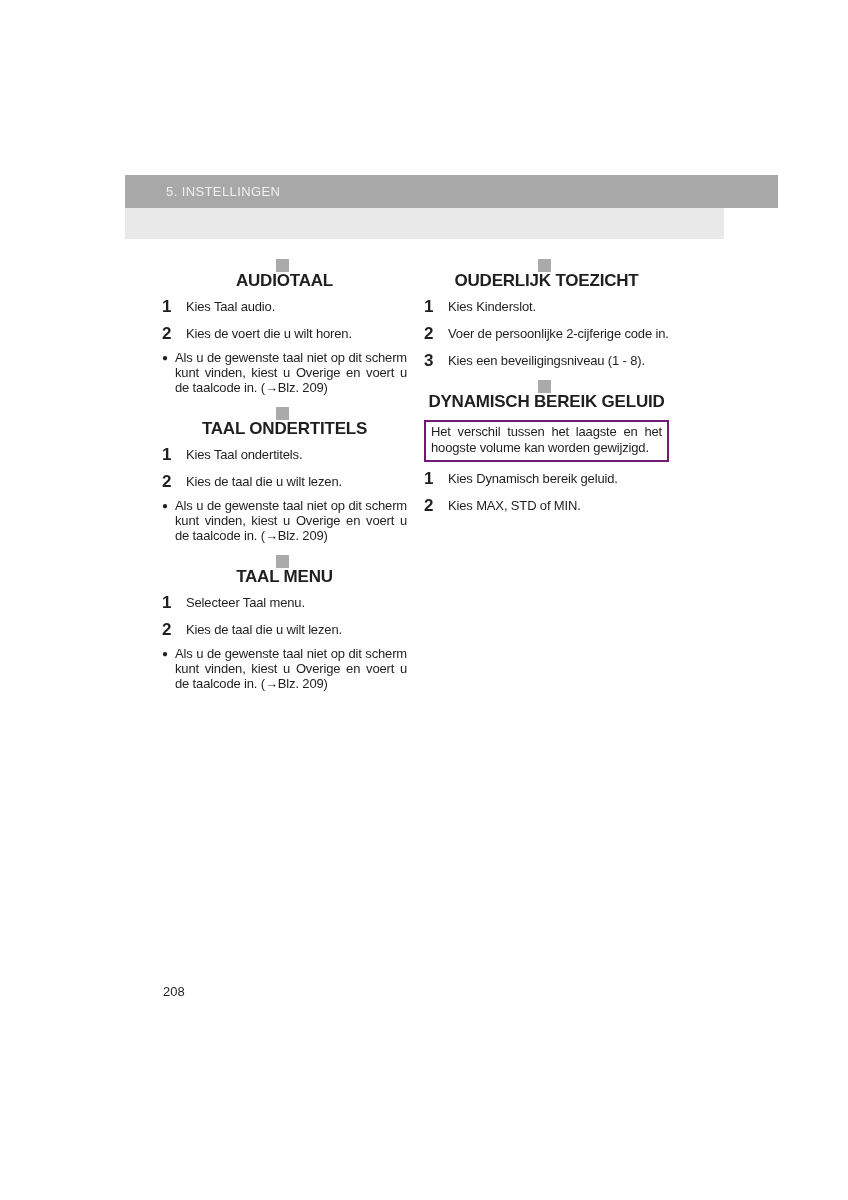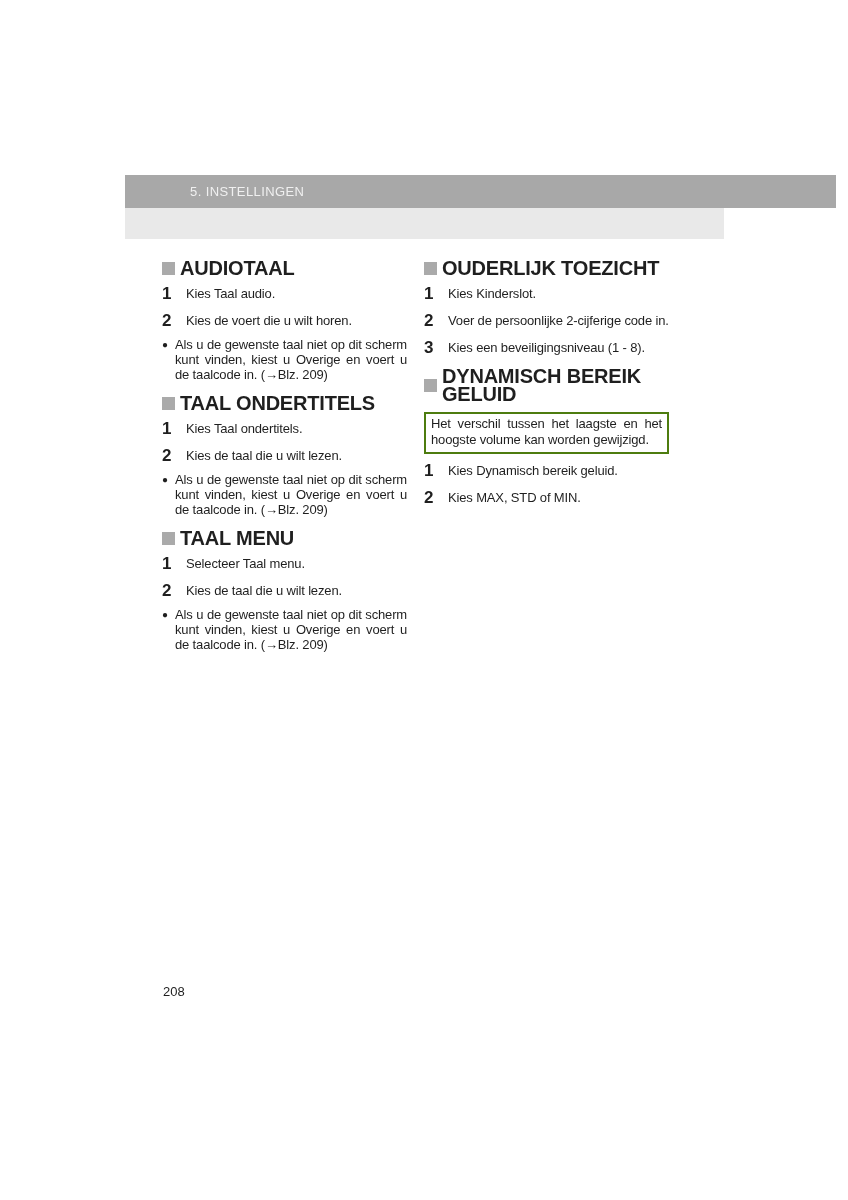--- a/index.html
+++ b/index.html
@@ -2,46 +2,46 @@
 <html style="--bar_dark: #a8a8a8; --bar_light: #e9e9e9; --bar_text: #f0f0f0; --marker: #aaaaaa; --text: #1f1f1f;"><head>
 <meta charset="utf-8">
 <style>
   html,body { margin:0; padding:0; background:#ffffff; }
   .page {
     position:relative; width:848px; height:1200px; background:#fff;
     font-family:"Liberation Sans", sans-serif; color:var(--text,#1f1f1f);
     overflow:hidden;
   }
   .chapter-bar {
-    position:absolute; left:125px; top:175px; width:711px; height:33px;
+    position:absolute; left:125px; top:175px; width:653px; height:33px;
     background:var(--bar_dark,#a8a8a8); color:var(--bar_text,#f0f0f0);
-    font-size:13px; line-height:33px; padding-left:65px; box-sizing:border-box;
+    font-size:13px; line-height:33px; padding-left:41px; box-sizing:border-box;
     letter-spacing:0.4px;
   }
   .sub-bar {
     position:absolute; left:125px; top:208px; width:599px; height:31px;
     background:var(--bar_light,#e9e9e9);
   }
   .content { position:absolute; left:162px; top:259px; width:507px; display:flex; }
   .col { width:245px; }
   .col-left { margin-right:17px; }
   .sec-title {
-    margin:10px 0 9px 0; font-size:20px; font-weight:700; letter-spacing:-0.2px;
-    display:flex; align-items:center; line-height:18px;
+    margin:10px 0 9px 0; font-size:17px; font-weight:700; letter-spacing:-0.2px;
+    display:flex; align-items:center; line-height:18px;flex-direction:column;
   }
   .sec:first-child .sec-title { margin-top:0; }
   .sq { width:13px; height:13px; background:var(--marker,#aaaaaa); margin-right:5px; flex-shrink:0; }
   .step { display:flex; margin-bottom:11px; }
   .step-num { width:24px; flex-shrink:0; font-size:17px; font-weight:700; line-height:16px; }
   .step-text { flex:1; font-size:13px; line-height:15.5px; text-align:justify; letter-spacing:-0.15px; }
   .note { position:relative; padding-left:13px; margin:-3px 0 12px 0; }
   .note-bullet { position:absolute; left:0; top:1px; font-size:10px; line-height:14px; }
   .note-text { display:block; font-size:13px; line-height:15px; text-align:justify; letter-spacing:-0.15px; }
   .callout {
-    border:2px solid #4d7c0f; padding:2px 5px 4px 5px; margin:0 0 9px 0;
+    border:2px solid #701a75; padding:2px 5px 4px 5px; margin:0 0 9px 0;
     font-size:13px; line-height:16px; text-align:justify; letter-spacing:-0.15px;
     box-sizing:border-box;
   }
   .b { font-weight:400; }
   .page-number { position:absolute; left:163px; top:984px; font-size:13px;text-align:center; }
 </style>
 </head>
 <body>
 
 <div class="page">

